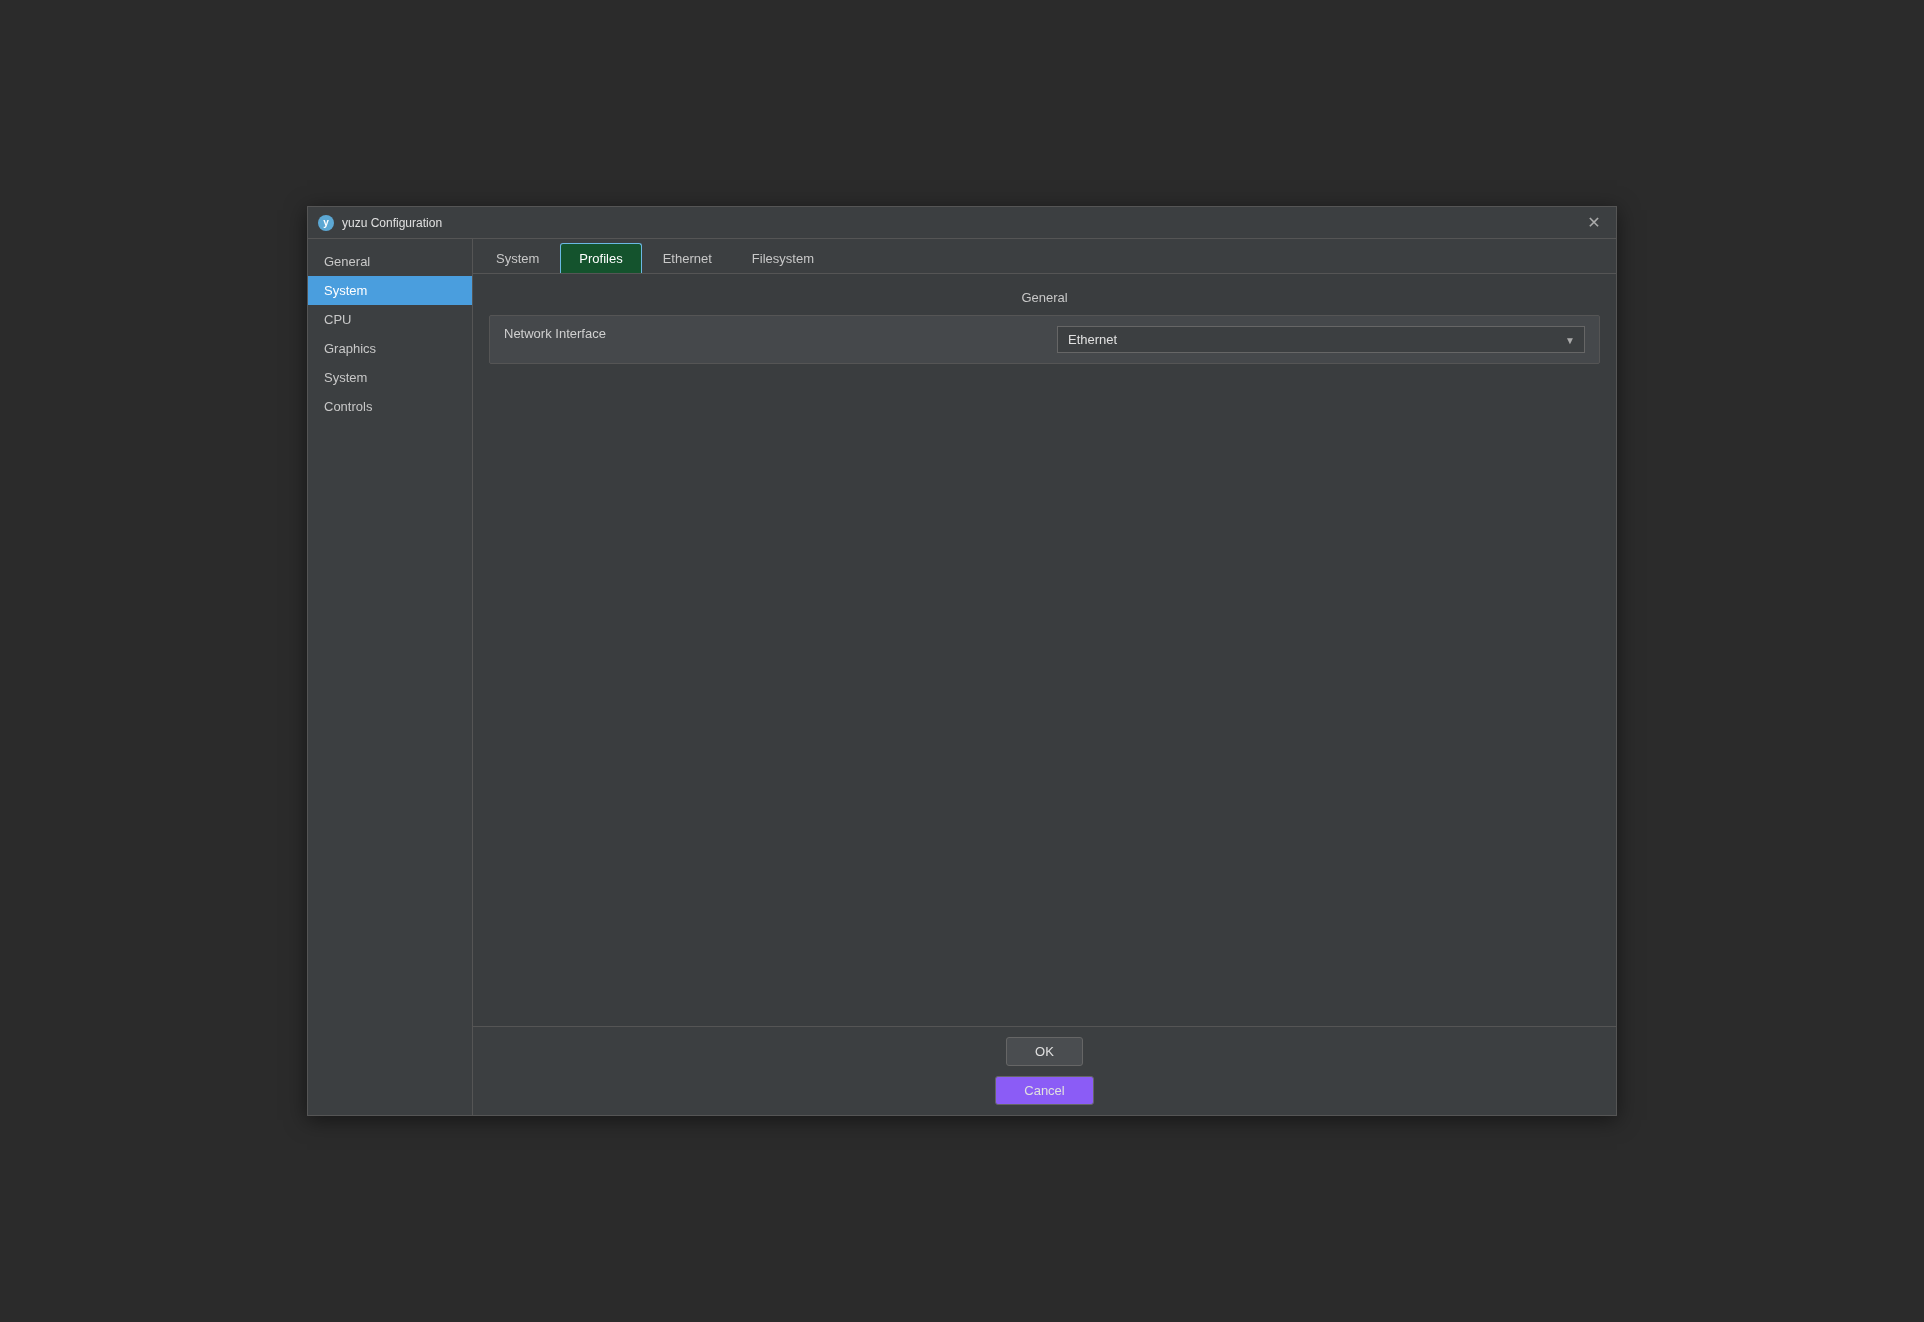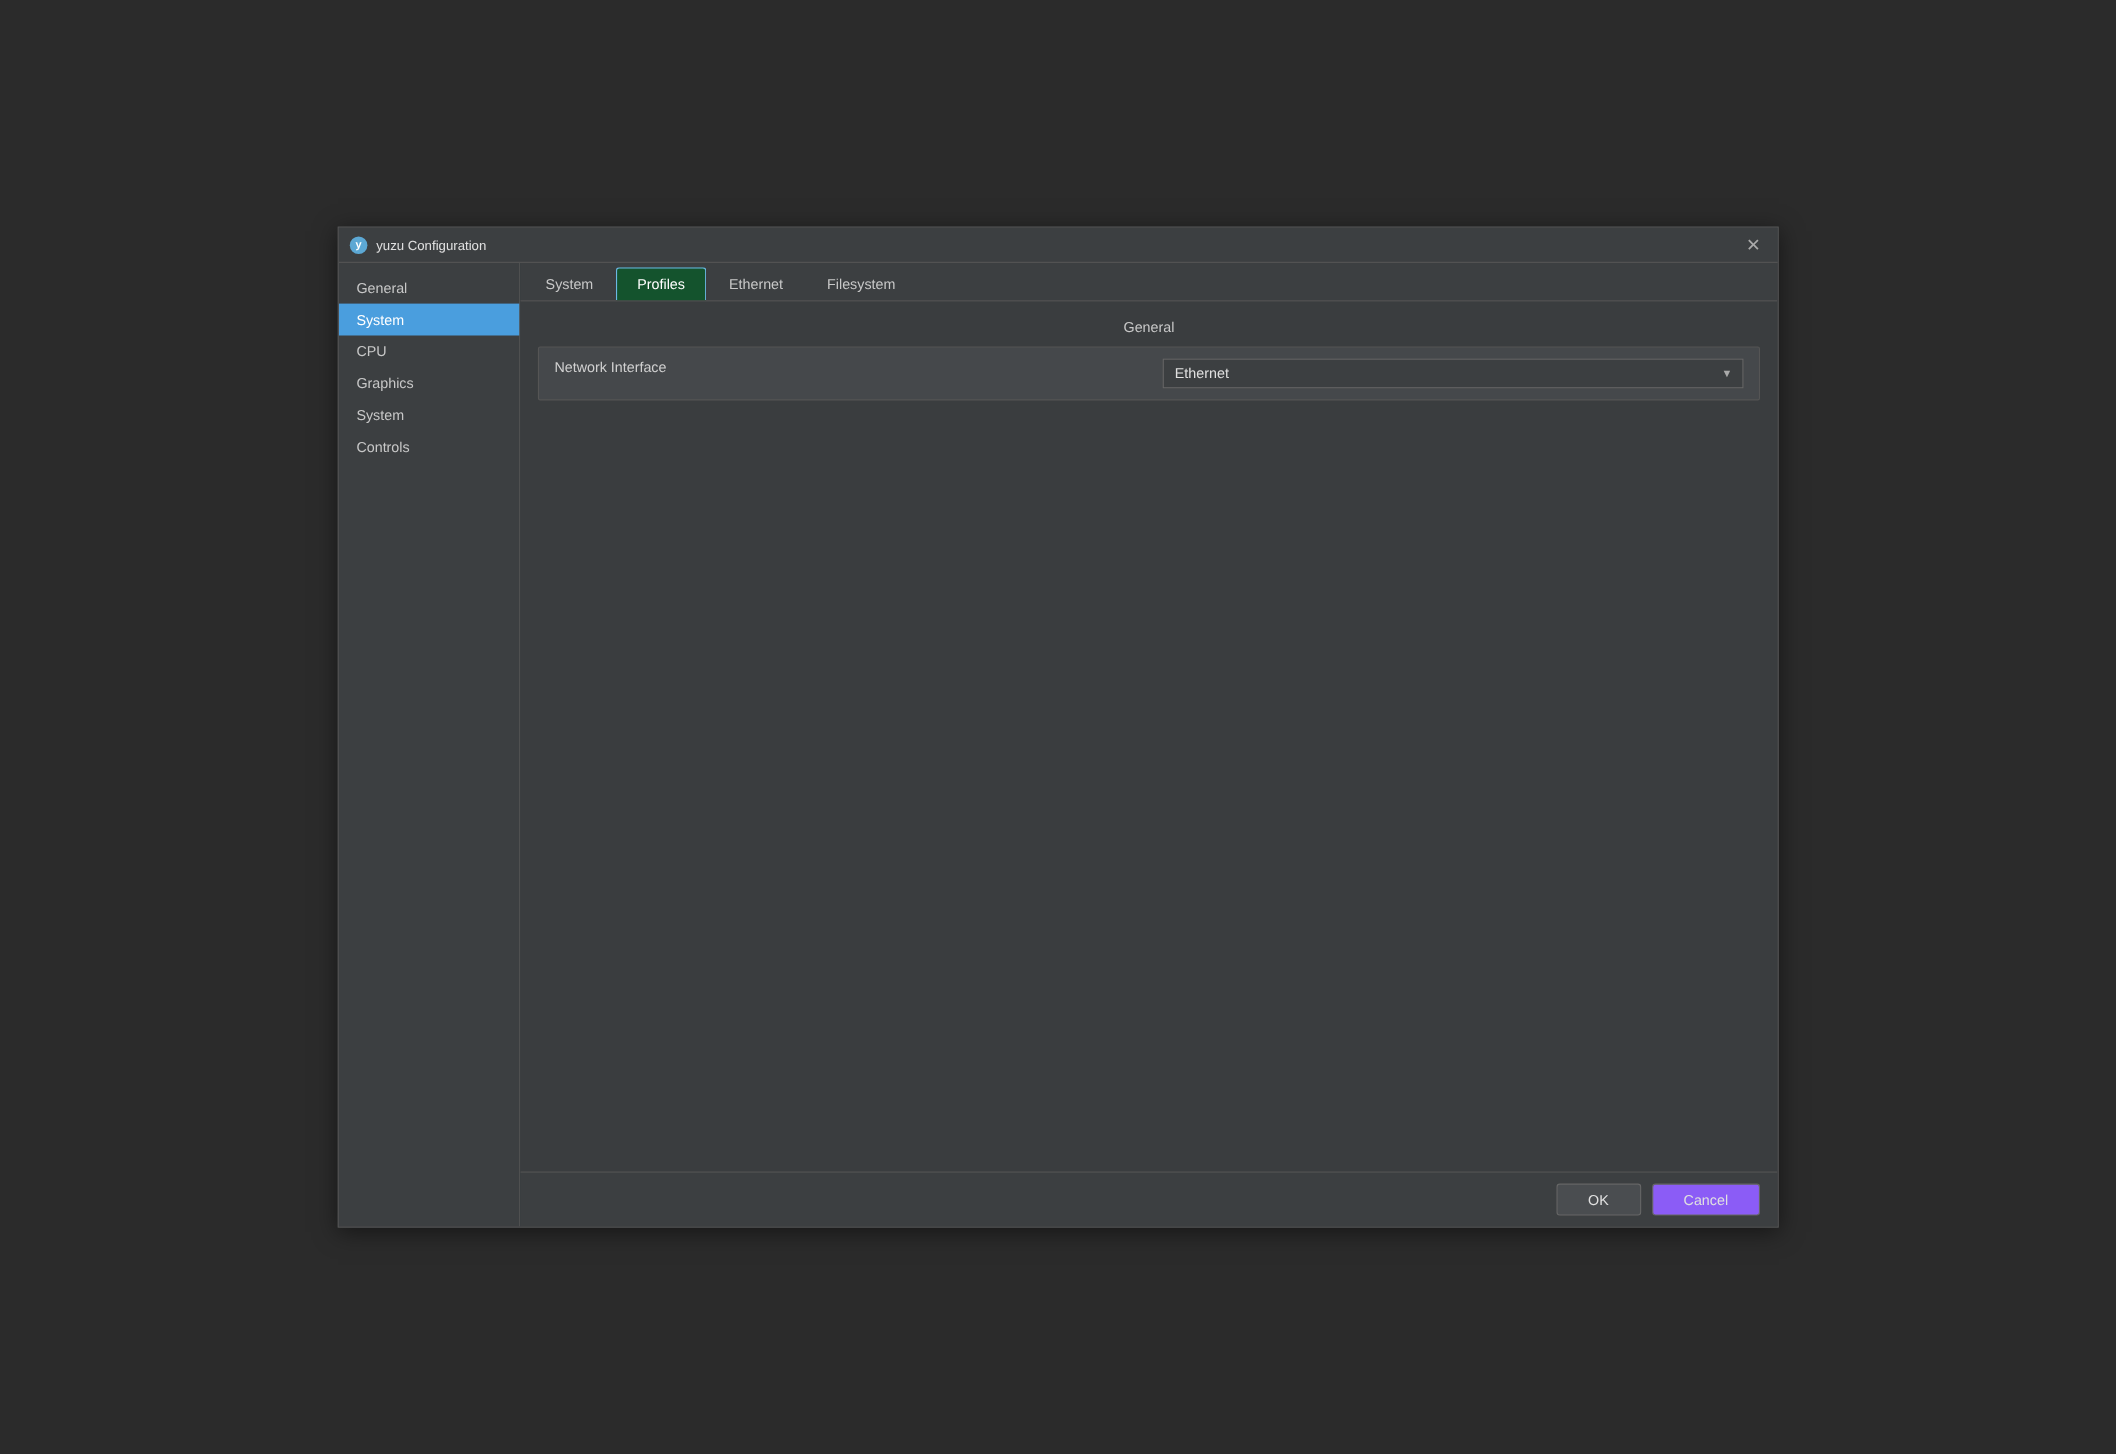--- a/index.html
+++ b/index.html
@@ -199,20 +199,21 @@
 
     .footer {
       display: flex;
       justify-content: flex-end;
       align-items: center;
       padding: 10px 16px;
       border-top: 1px solid #555;
       background: #3c3f41;
       gap: 10px;
       flex-shrink: 0;
+      flex-direction: column;
     }
 
     .btn {
       padding: 6px 28px;
       font-size: 13px;
       border: 1px solid #666;
       border-radius: 3px;
       cursor: pointer;
       background: #8b5cf6;
       color: #e0e0e0;

